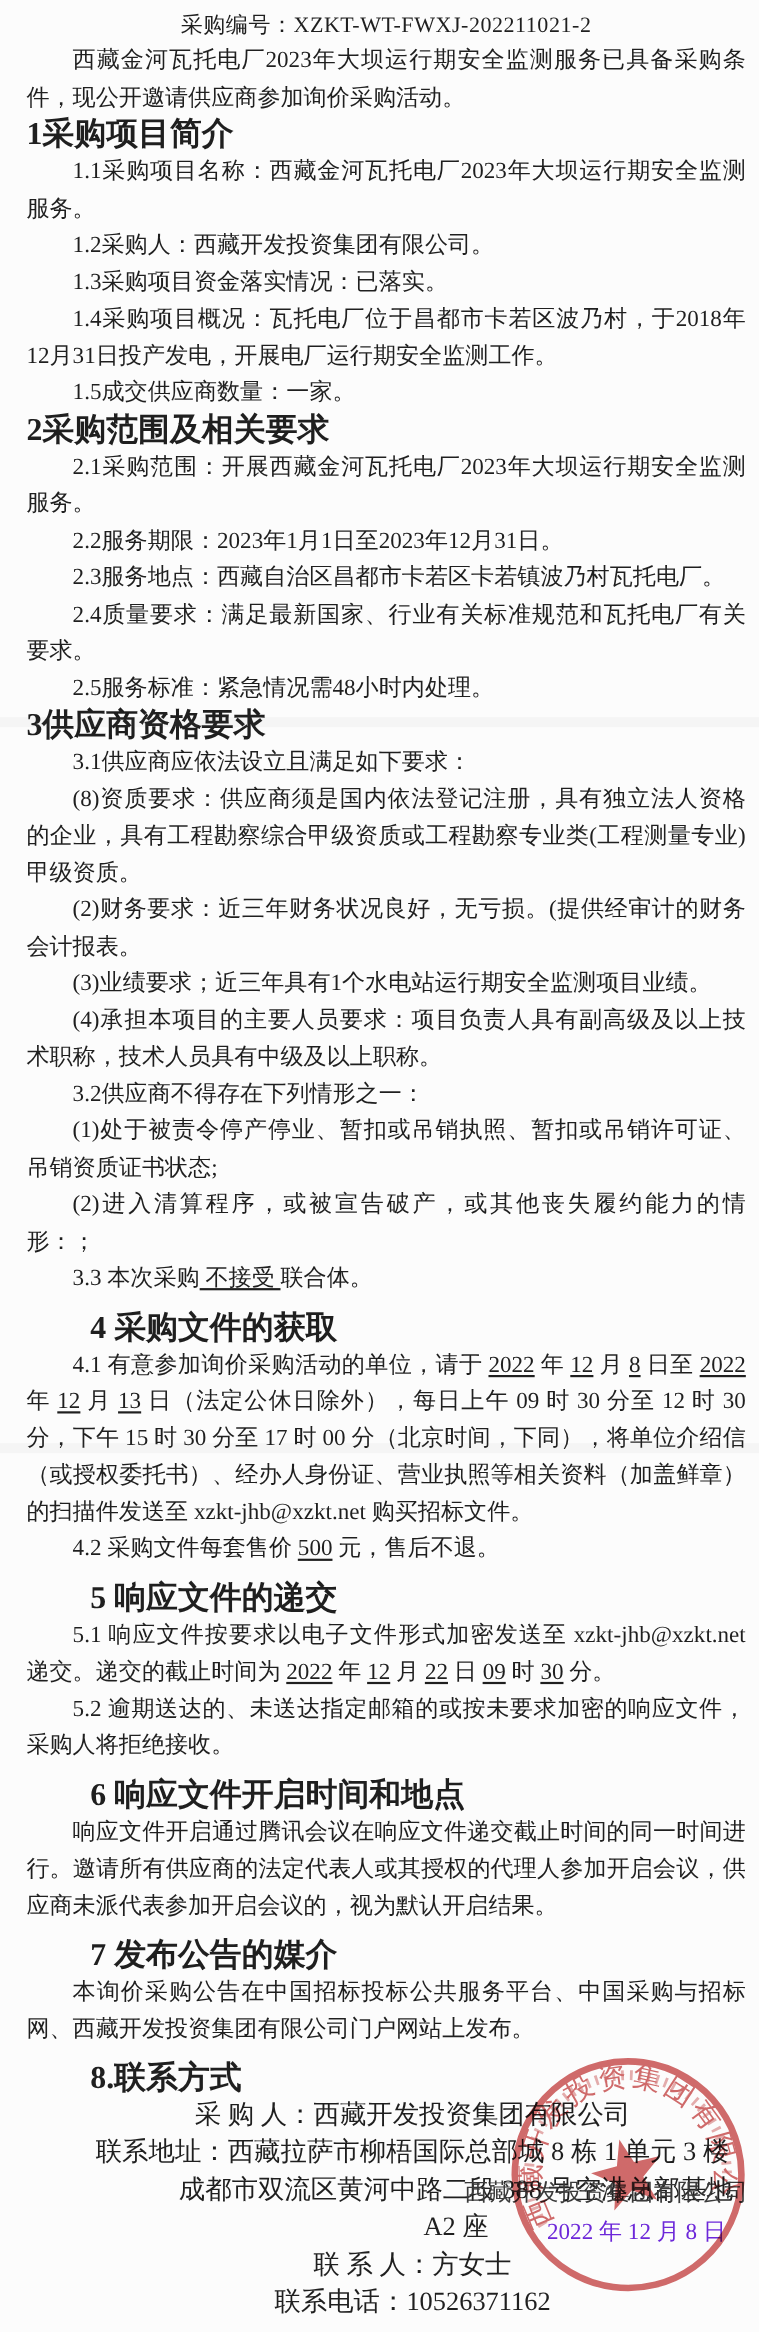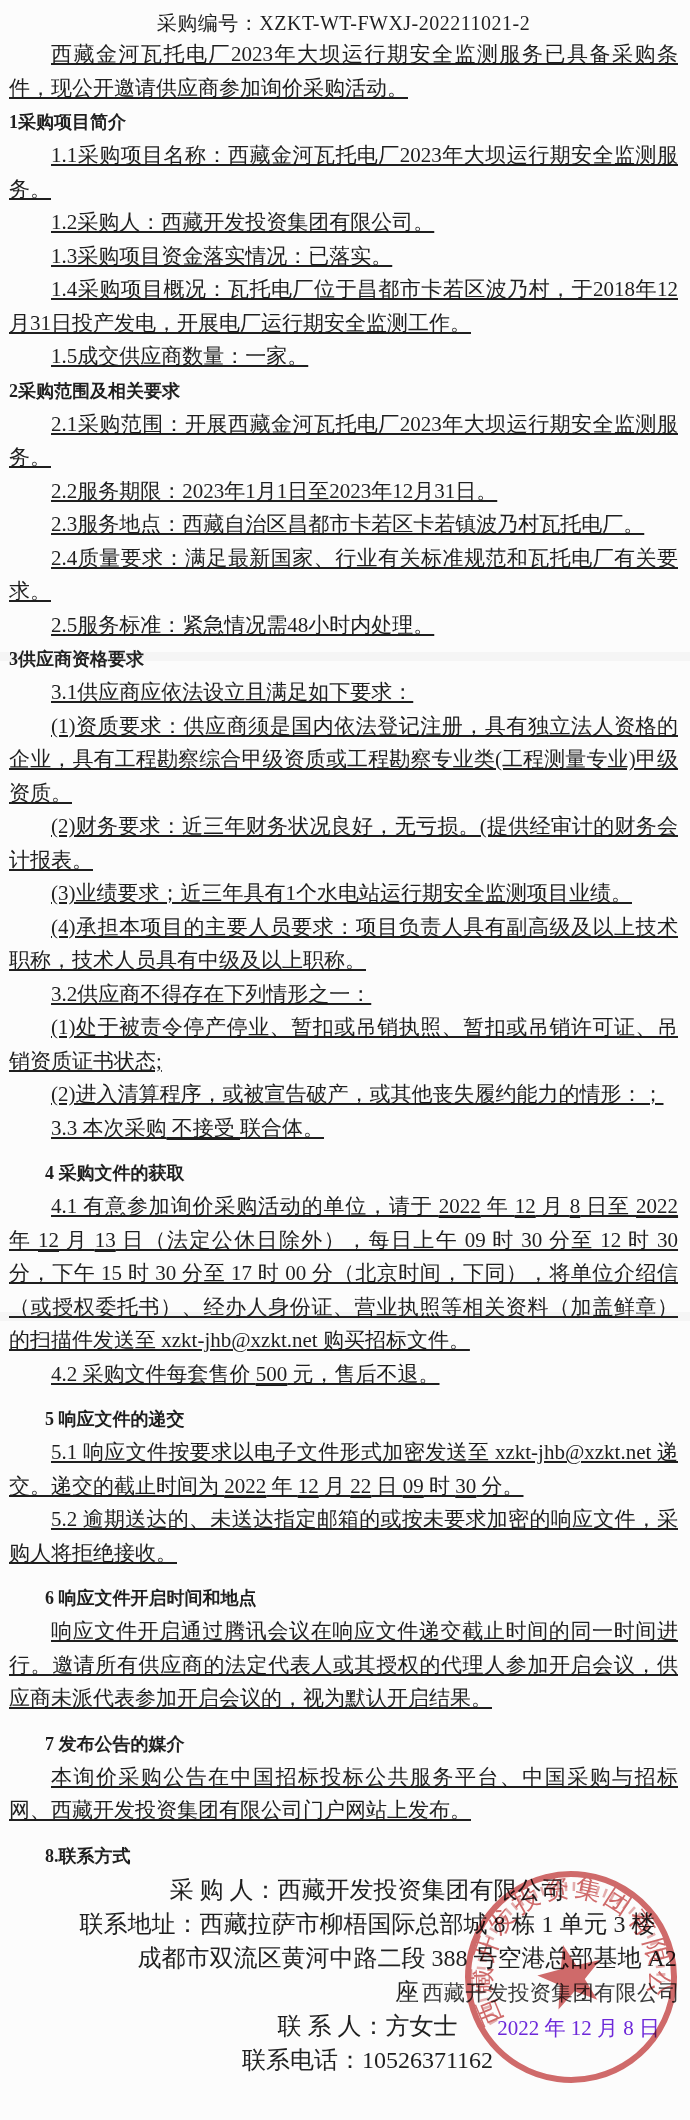--- a/index.html
+++ b/index.html
@@ -1,42 +1,41 @@
 <!DOCTYPE html>
 <html><head>
 <meta charset="utf-8">
 <style>
   html,body { margin:0; padding:0; background:#ffffff; }
   .page {
     position:relative;
     width:690px; height:2120px;
     box-sizing:border-box;
-    padding:8px 12px 0 9px;
+    padding:8px 12px 0 24px;
     background:#fcfcfc;
     font-family:"Liberation Serif","DejaVu Serif",serif;
     color:#1f1f1f;
     overflow:hidden;
   }
   .doc-number {
     text-align:center;
     font-size:20px;
     line-height:30px;
     letter-spacing:.5px;
   }
   p.body {
     margin:0;
     font-size:21px;
     line-height:33.5px;
     text-align:justify;
-    text-decoration:underline;
   }
   .indent { text-indent:2em; }
   h2.sec {
     margin:0;
-    font-size:18px;
+    font-size:29px;
     line-height:34px;
     font-weight:bold;
   }
   h2.ind { text-indent:2em;margin-top:11px; }
   .u { text-decoration:underline; text-underline-offset:3px;margin-top:42px; }
   .contact {
     margin:0;
     font-size:24px;
     line-height:34px;
     padding-left:2em;
@@ -92,21 +91,21 @@
 
   <h2 class="sec">2采购范围及相关要求</h2>
   <p class="body indent">2.1采购范围：开展西藏金河瓦托电厂2023年大坝运行期安全监测服务。</p>
   <p class="body indent">2.2服务期限：2023年1月1日至2023年12月31日。</p>
   <p class="body indent">2.3服务地点：西藏自治区昌都市卡若区卡若镇波乃村瓦托电厂。</p>
   <p class="body indent">2.4质量要求：满足最新国家、行业有关标准规范和瓦托电厂有关要求。</p>
   <p class="body indent">2.5服务标准：紧急情况需48小时内处理。</p>
 
   <h2 class="sec">3供应商资格要求</h2>
   <p class="body indent">3.1供应商应依法设立且满足如下要求：</p>
-  <p class="body indent">(1)资质要求：供应商须是国内依法登记注册，具有独立法人资格的企业，具有工程勘察综合甲级资质或工程勘察专业类(工程测量专业)甲级资质。</p>
+  <p class="body indent">(8)资质要求：供应商须是国内依法登记注册，具有独立法人资格的企业，具有工程勘察综合甲级资质或工程勘察专业类(工程测量专业)甲级资质。</p>
   <p class="body indent">(2)财务要求：近三年财务状况良好，无亏损。(提供经审计的财务会计报表。</p>
   <p class="body indent">(3)业绩要求；近三年具有1个水电站运行期安全监测项目业绩。</p>
   <p class="body indent">(4)承担本项目的主要人员要求：项目负责人具有副高级及以上技术职称，技术人员具有中级及以上职称。</p>
   <p class="body indent">3.2供应商不得存在下列情形之一：</p>
   <p class="body indent">(1)处于被责令停产停业、暂扣或吊销执照、暂扣或吊销许可证、吊销资质证书状态;</p>
   <p class="body indent">(2)进入清算程序，或被宣告破产，或其他丧失履约能力的情形：；</p>
   <p class="body indent"><span>3.3 本次采购</span><span class="u"> 不接受 </span><span>联合体。</span></p>
 
   <h2 class="sec ind">4 采购文件的获取</h2>
   <p class="body indent"><span>4.1 有意参加询价采购活动的单位，请于 </span><span class="u">2022</span><span> 年 </span><span class="u">12</span><span> 月 </span><span class="u">8</span><span> 日至 </span><span class="u">2022</span><span> 年 </span><span class="u">12</span><span> 月 </span><span class="u">13</span><span> 日（法定公休日除外），每日上午 09 时 30 分至 12 时 30 分，下午 15 时 30 分至 17 时 00 分（北京时间，下同），将单位介绍信（或授权委托书）、经办人身份证、营业执照等相关资料（加盖鲜章）的扫描件发送至 xzkt-jhb@xzkt.net 购买招标文件。</span></p>

